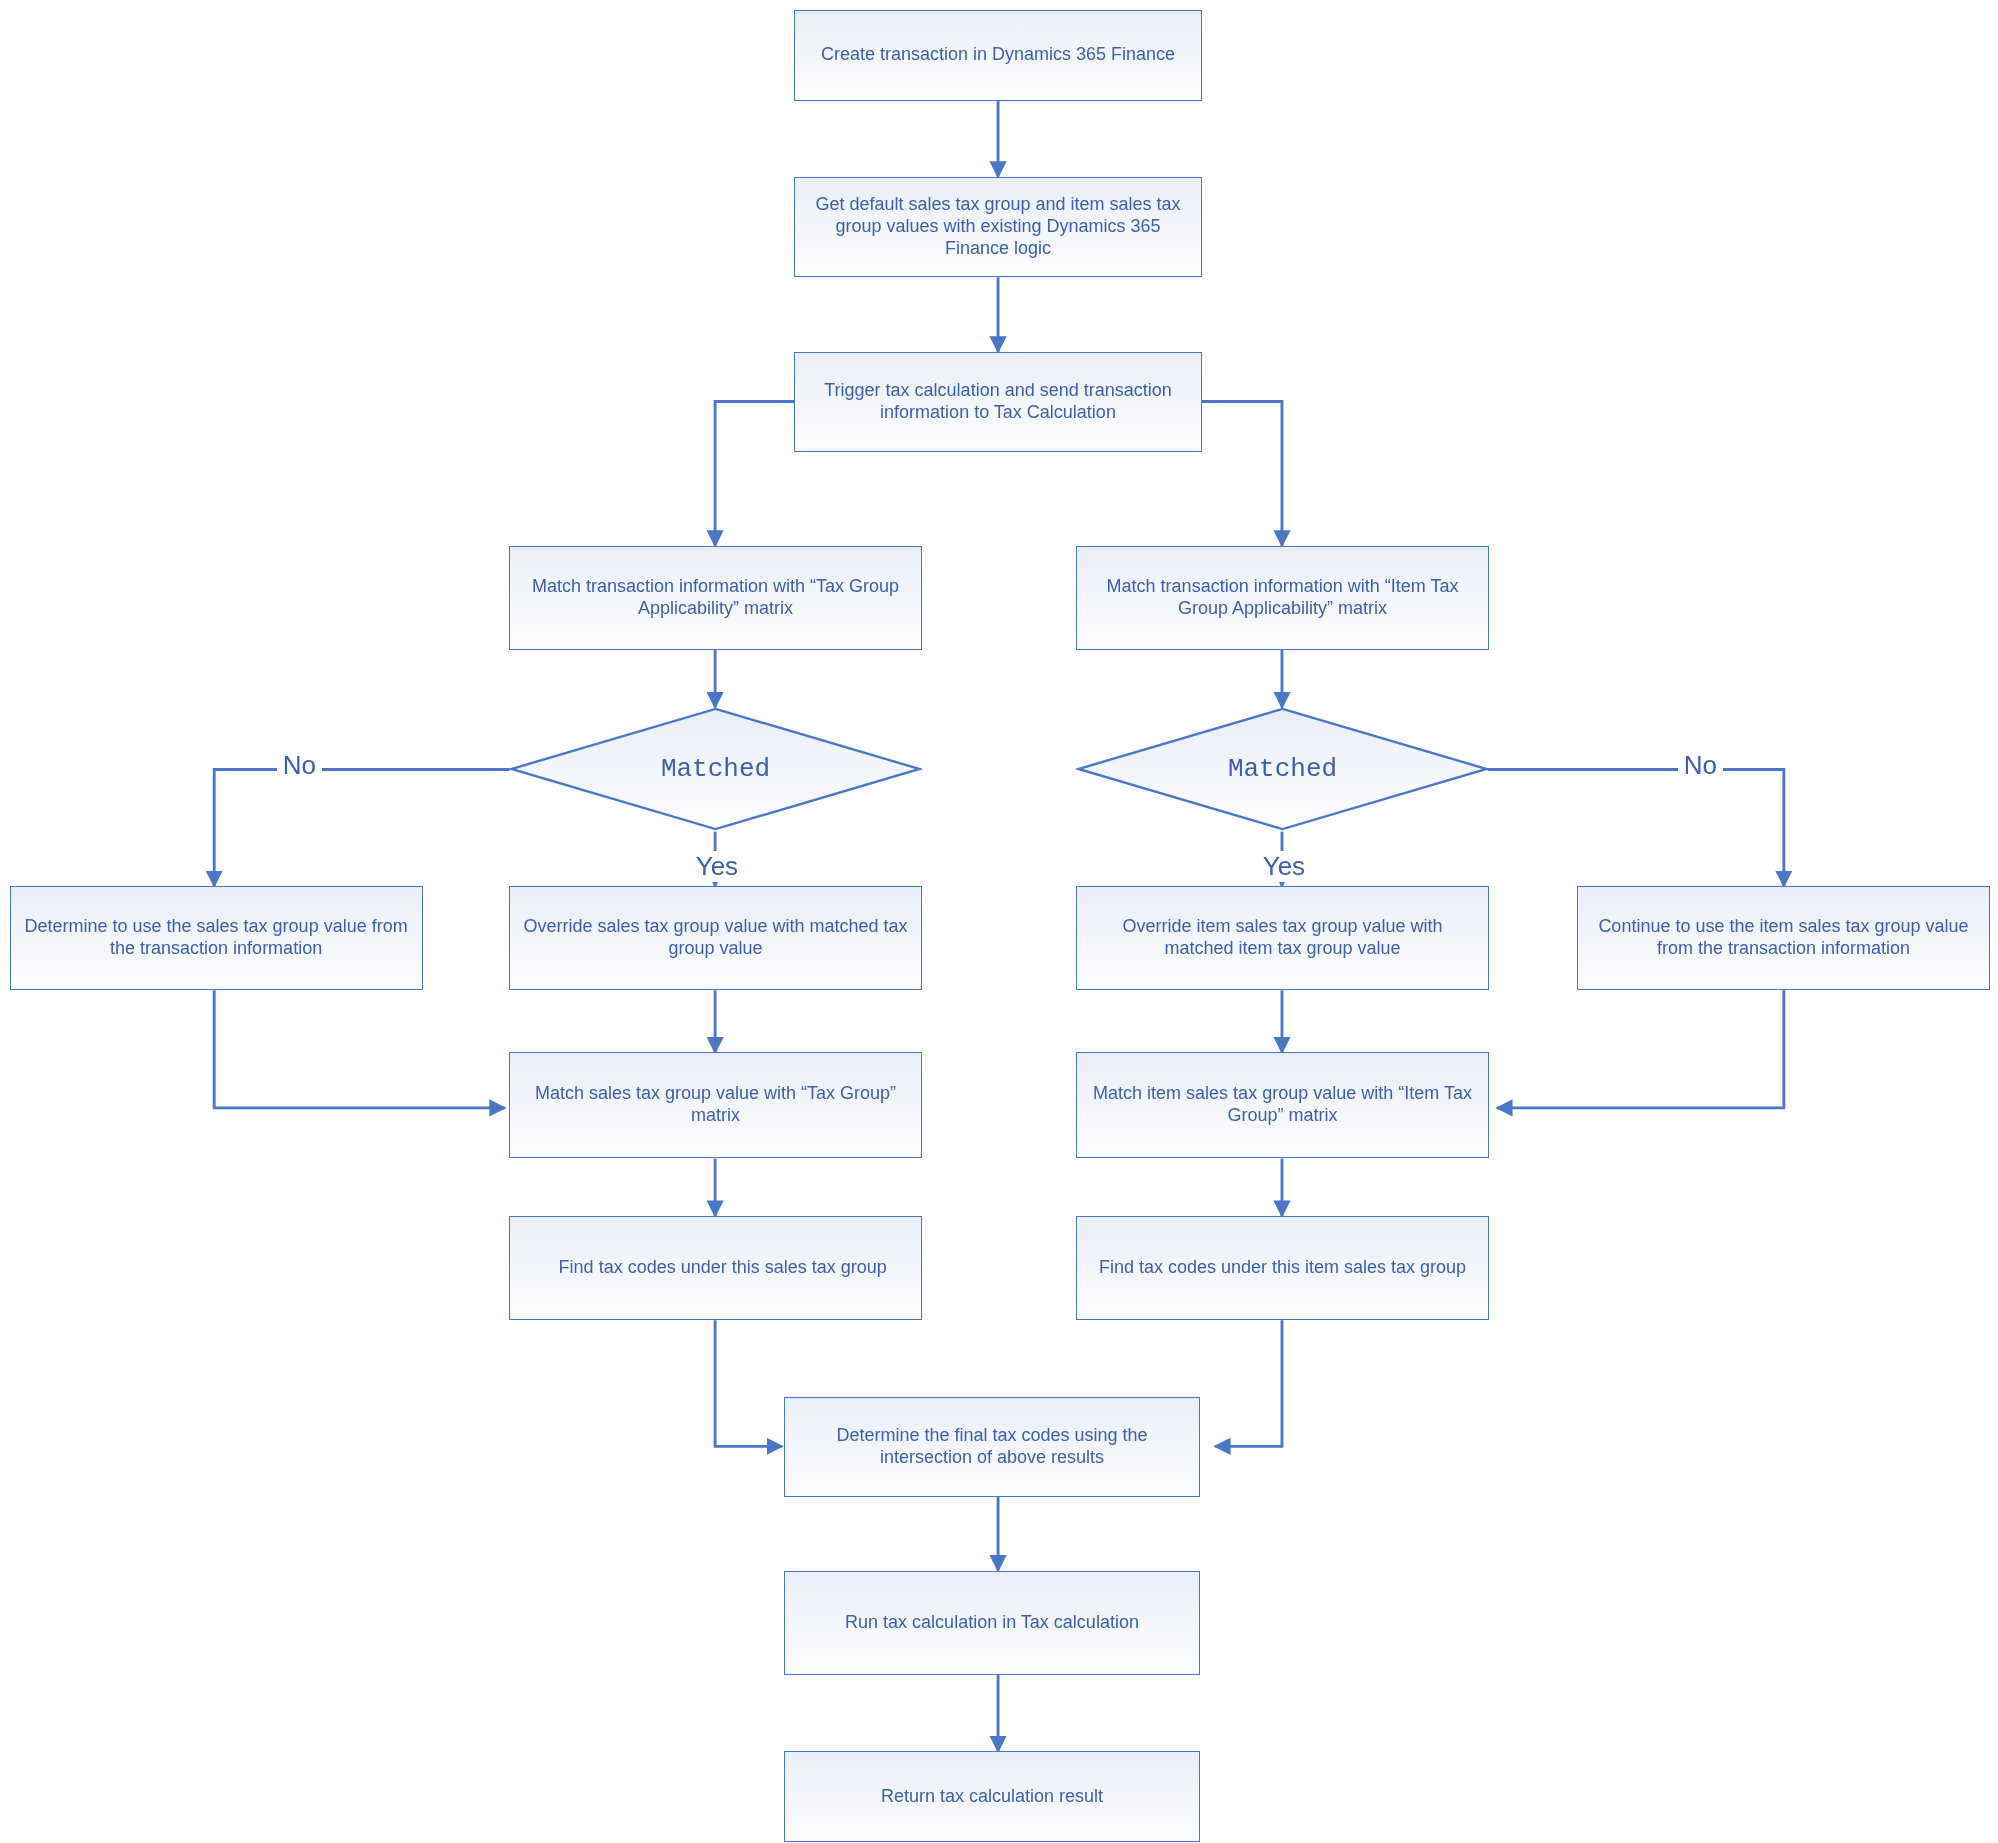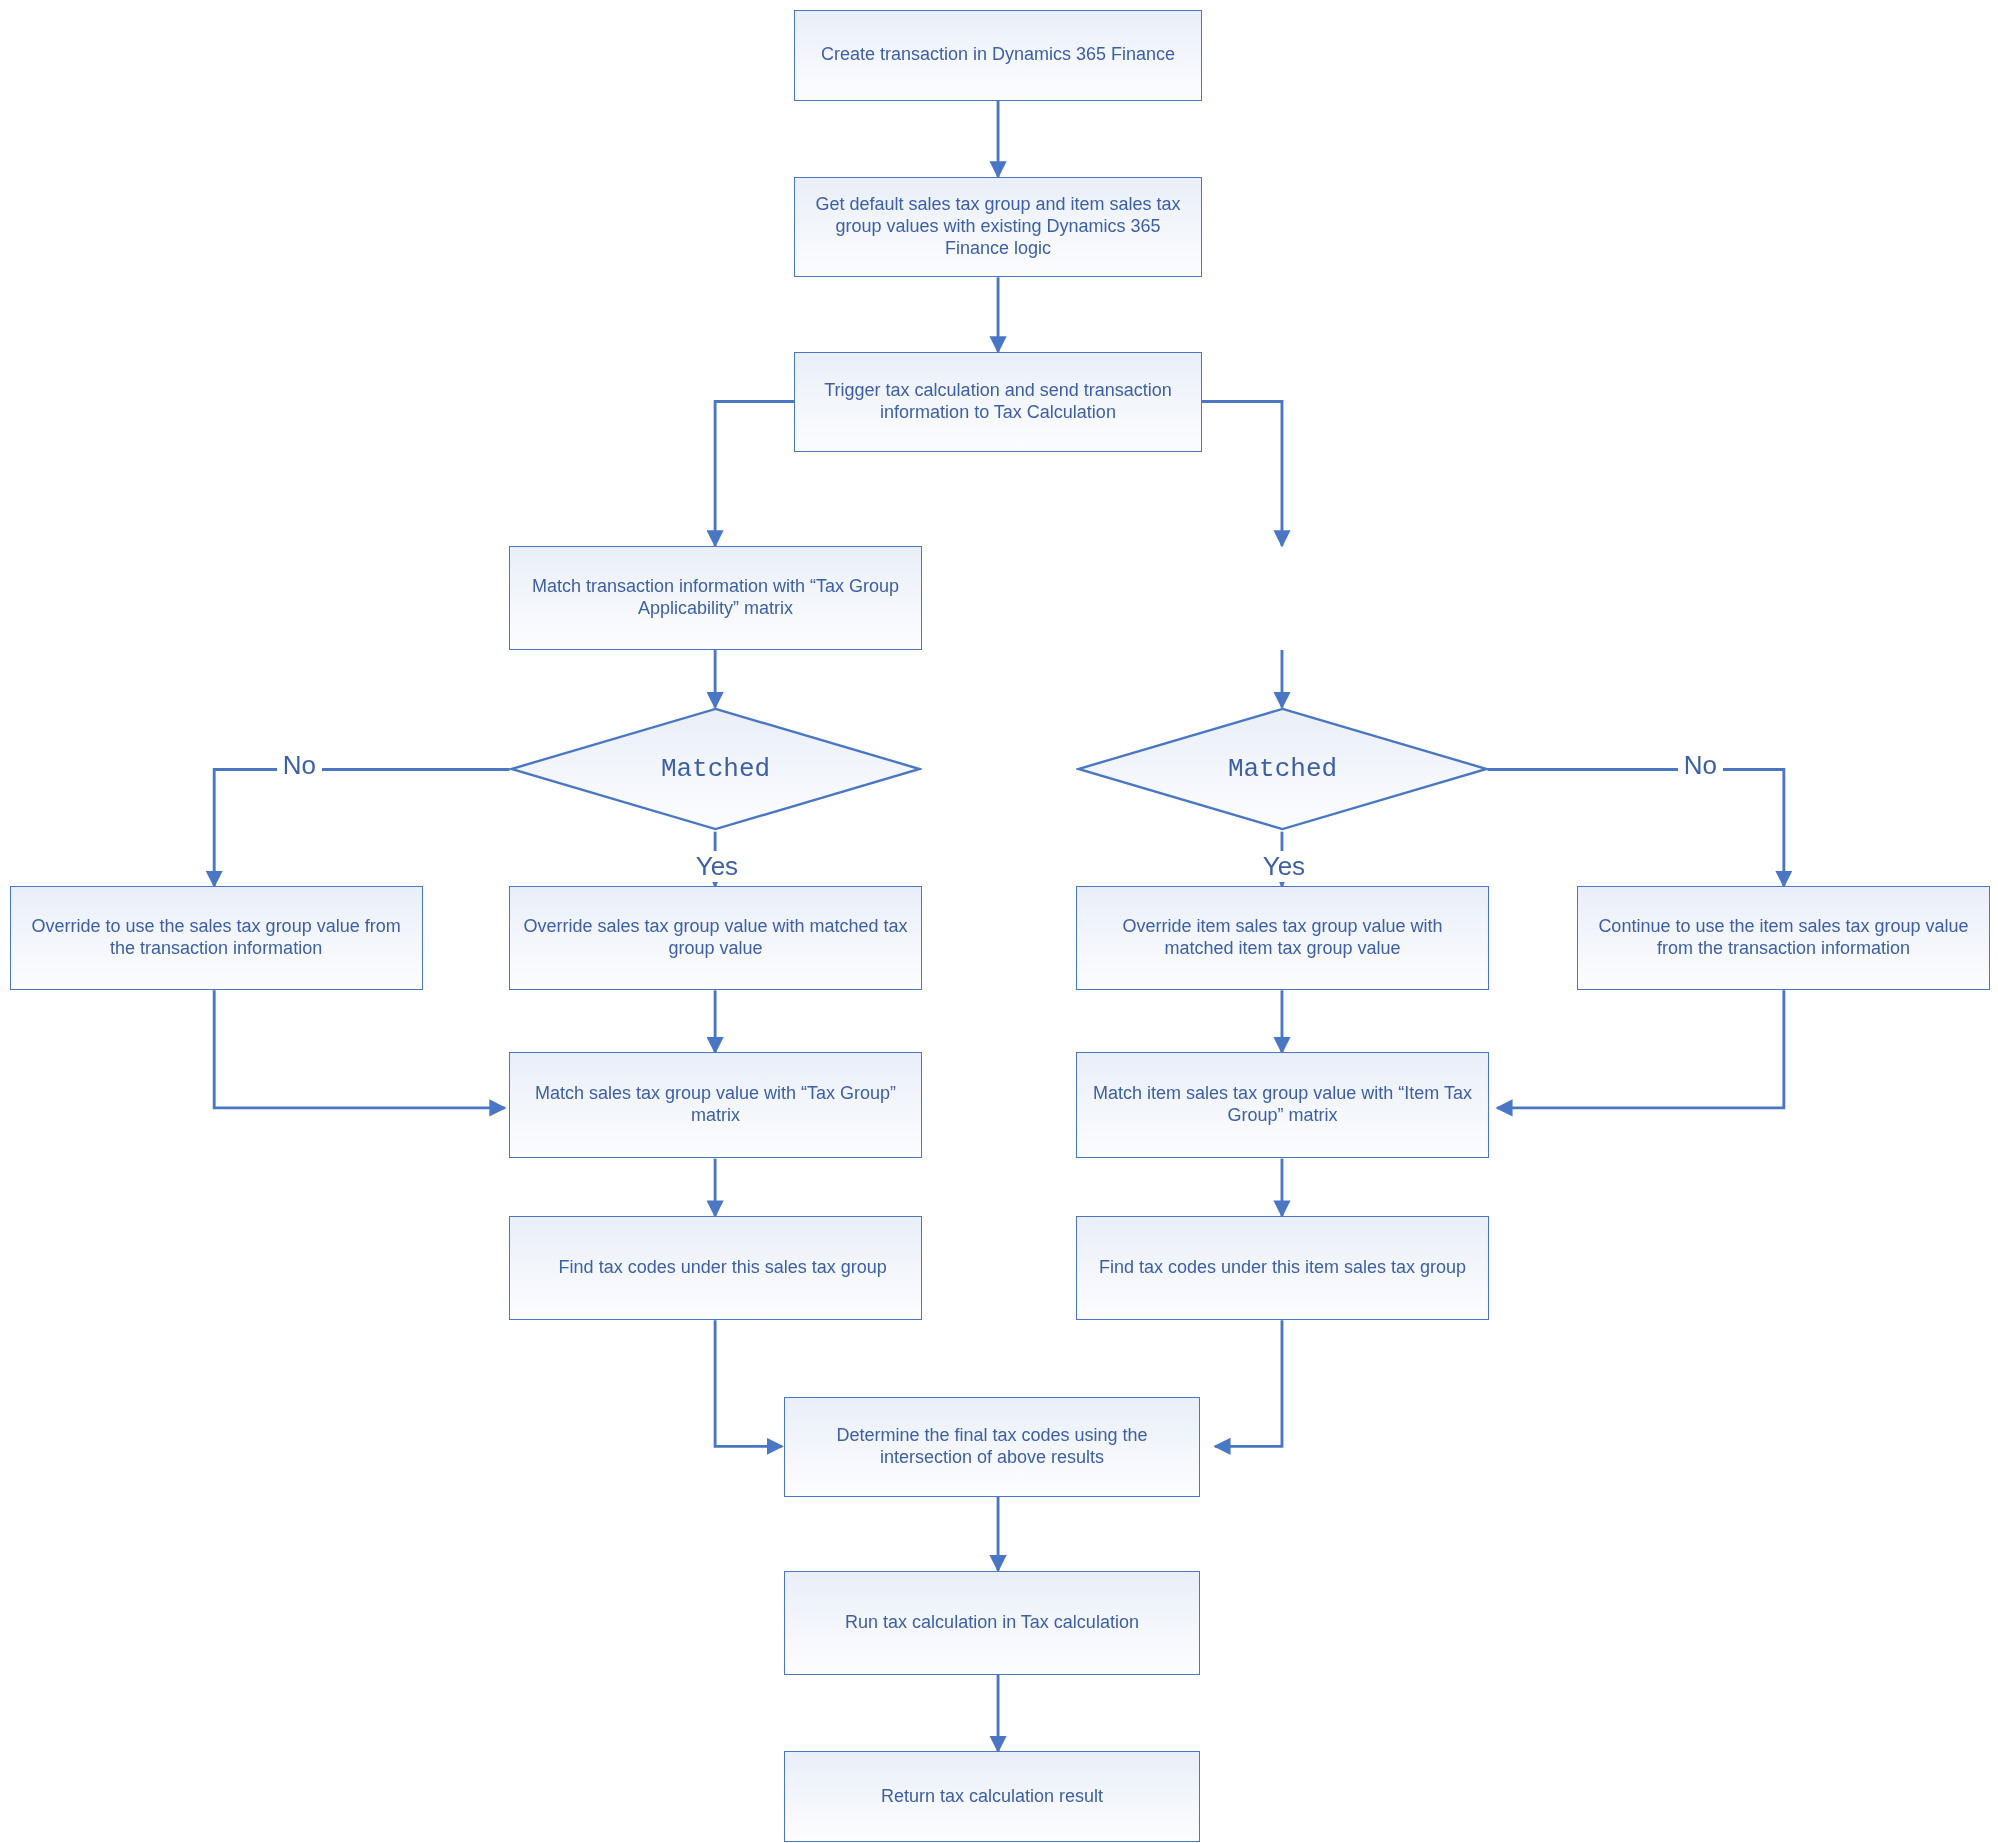--- a/index.html
+++ b/index.html
@@ -138,20 +138,23 @@
   </div>
 
   <div class="node" style="left:794px; top:352px; width:408px; height:100px;">
     <span>Trigger tax calculation and send transaction information to Tax Calculation</span>
   </div>
 
   <div class="node" style="left:509px; top:546px; width:413px; height:104px;">
     <span>Match transaction information with “Tax Group Applicability” matrix</span>
   </div>
 
+  <div class="node" style="left:1076px; top:546px; width:413px; height:104px;">
+    <span>Match transaction information with “Item Tax Group Applicability” matrix</span>
+  </div>
 
   <div class="decision" style="left:509px; top:707px; width:413px; height:124px;">
     <svg width="413" height="124" viewBox="0 0 432 130" xmlns="http://www.w3.org/2000/svg">
       <defs>
         <linearGradient id="dg1" x1="0" y1="0" x2="0" y2="1">
           <stop offset="0%" stop-color="#e9eef8"></stop>
           <stop offset="100%" stop-color="#fcfdfe"></stop>
         </linearGradient>
       </defs>
       <polygon points="216,2 430,65 216,128 2,65" fill="url(#dg1)" stroke="#4a77c4" stroke-width="2.5"></polygon>
@@ -171,21 +174,21 @@
     </svg>
     <span>Matched</span>
   </div>
 
   <div class="edge-label" style="left:277px; top:750px;">No</div>
   <div class="edge-label" style="left:690px; top:851px;">Yes</div>
   <div class="edge-label" style="left:1257px; top:851px;">Yes</div>
   <div class="edge-label" style="left:1678px; top:750px;">No</div>
 
   <div class="node" style="left:9.6px; top:886px; width:413px; height:104px;">
-    <span>Override to use the sales tax group value from the transaction information</span>
+    <span>Determine to use the sales tax group value from the transaction information</span>
   </div>
 
   <div class="node" style="left:509px; top:886px; width:413px; height:104px;">
     <span>Override sales tax group value with matched tax group value</span>
   </div>
 
   <div class="node" style="left:1076px; top:886px; width:413px; height:104px;">
     <span>Override item sales tax group value with matched item tax group value</span>
   </div>
 

